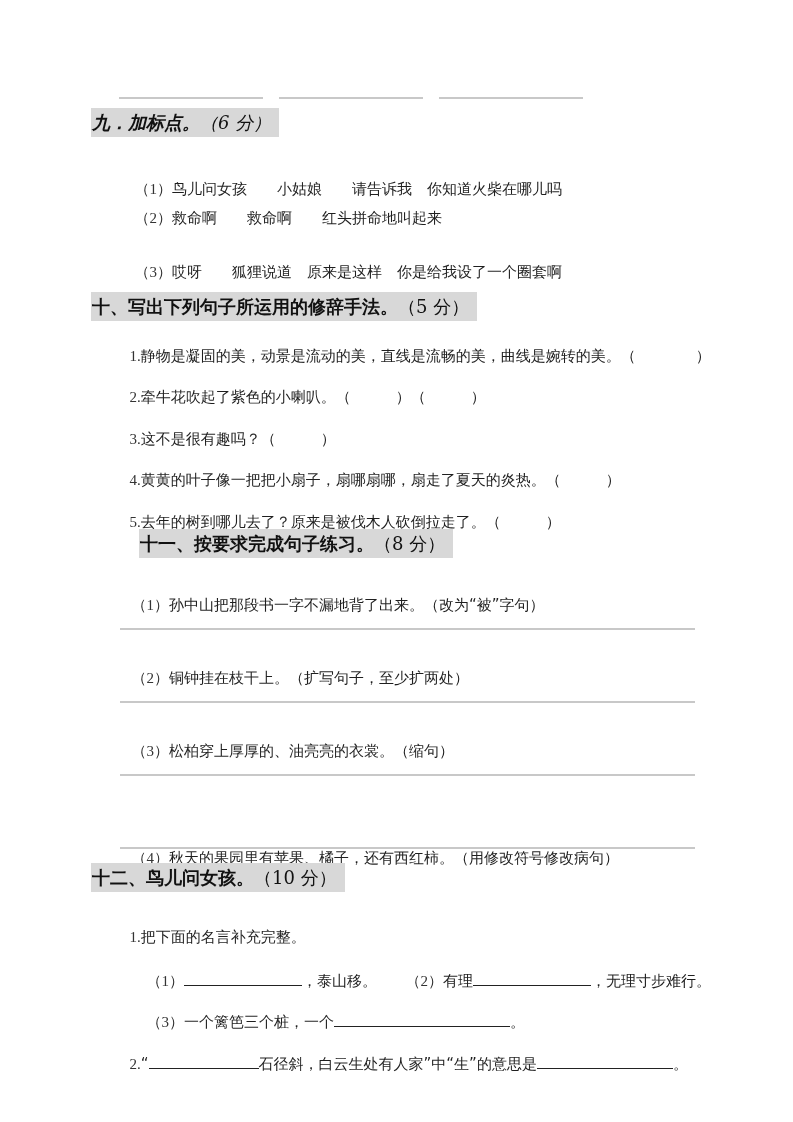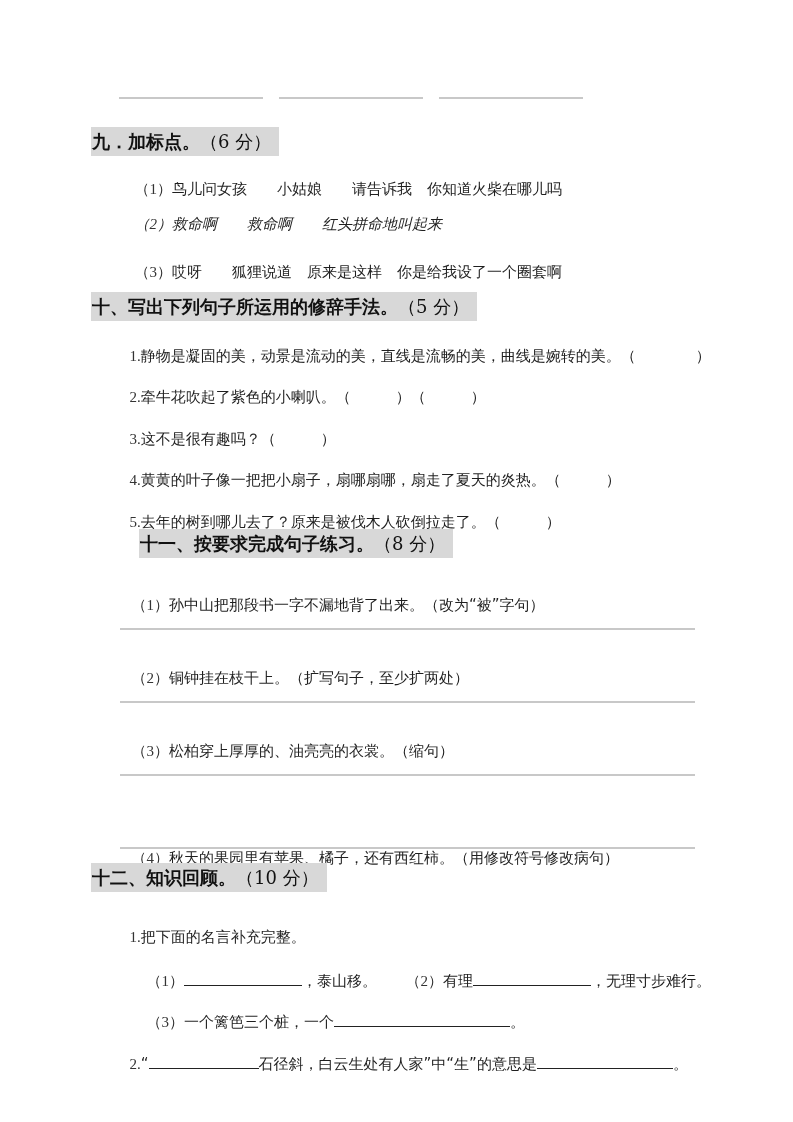--- a/index.html
+++ b/index.html
@@ -20,27 +20,27 @@
   .ans-rule { position: absolute; left: 120px; width: 575px; height: 2px; background: #c8c8c8; }
   .blank { display: inline-block; border-bottom: 1px solid #222; height: 15px; vertical-align: baseline; }
 </style>
 </head>
 <body>
 
 <div class="topline" style="left:119px;width:144px;"></div>
 <div class="topline" style="left:279px;width:144px;"></div>
 <div class="topline" style="left:439px;width:144px;"></div>
 
-<div class="sec-head" style="top:127px;">
+<div class="sec-head" style="top:108px;font-style:italic;">
   <span>九．加标点。</span><span class="pts">（6 分）</span>
 </div>
 <div class="line-text" style="left:125px;top:159px;">
   <span class="num">（1）</span><span>鸟儿问女孩　　小姑娘　　请告诉我　你知道火柴在哪儿吗</span>
 </div>
-<div class="line-text" style="left:125px;top:194px;font-style:italic;">
+<div class="line-text" style="left:125px;top:188px;">
   <span class="num">（2）</span><span>救命啊　　救命啊　　红头拼命地叫起来</span>
 </div>
 <div class="line-text" style="left:125px;top:242px;">
   <span class="num">（3）</span><span>哎呀　　狐狸说道　原来是这样　你是给我设了一个圈套啊</span>
 </div>
 
 <div class="sec-head" style="top:292px;">
   <span>十、写出下列句子所运用的修辞手法。</span><span class="pts">（5 分）</span>
 </div>
 <div class="line-text" style="left:120px;top:326px;">
@@ -73,21 +73,21 @@
 <div class="line-text" style="left:122px;top:721px;">
   <span class="num">（3）</span><span>松柏穿上厚厚的、油亮亮的衣裳。</span><span>（缩句）</span>
 </div>
 <div class="ans-rule" style="top:774px;"></div>
 <div class="line-text" style="left:122px;top:828px;">
   <span class="num">（4）</span><span>秋天的果园里有苹果、橘子，还有西红柿。</span><span>（用修改符号修改病句）</span>
 </div>
 <div class="ans-rule" style="top:847px;"></div>
 
 <div class="sec-head" style="top:863px;">
-  <span>十二、知识回顾。</span><span class="pts">（10 分）</span>
+  <span>十二、鸟儿问女孩。</span><span class="pts">（10 分）</span>
 </div>
 <div class="line-text" style="left:120px;top:907px;">
   <span class="num">1.</span><span>把下面的名言补充完整。</span>
 </div>
 
 <div class="line-text" style="left:137px;top:950px;">
   <span class="num">（1）</span><span class="blank" style="width:118px;"></span><span>，泰山移。</span>
 </div>
 <div class="line-text" style="left:396px;top:950px;">
   <span class="num">（2）</span><span>有理</span><span class="blank" style="width:118px;"></span><span>，无理寸步难行。</span>

